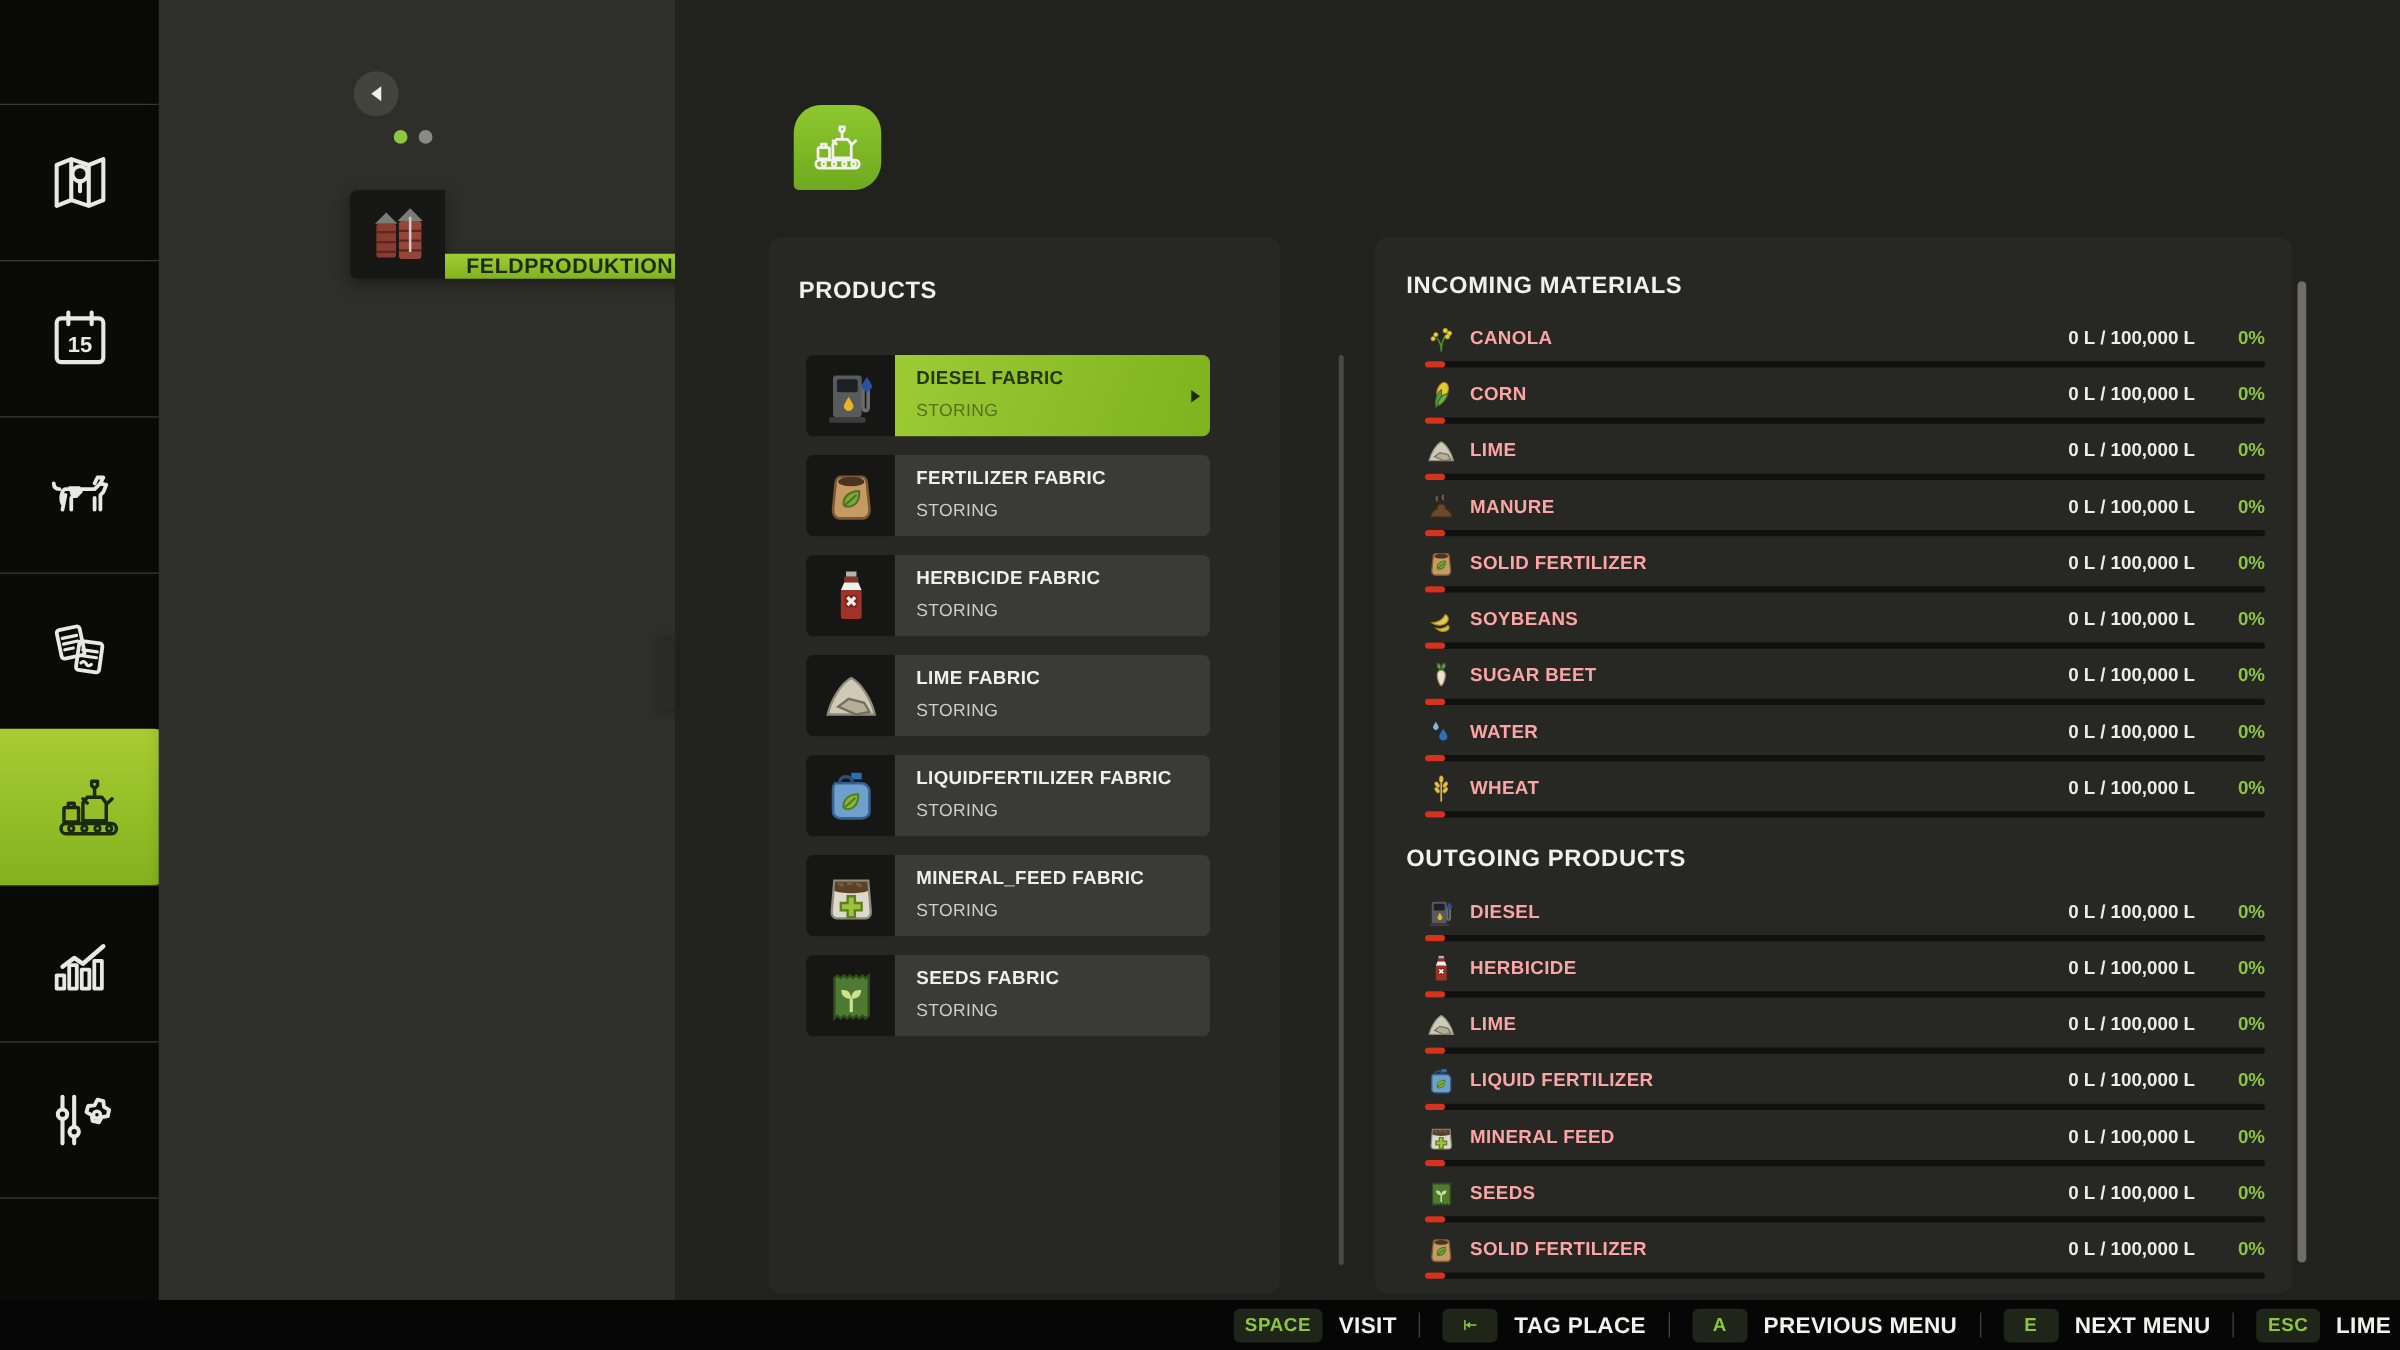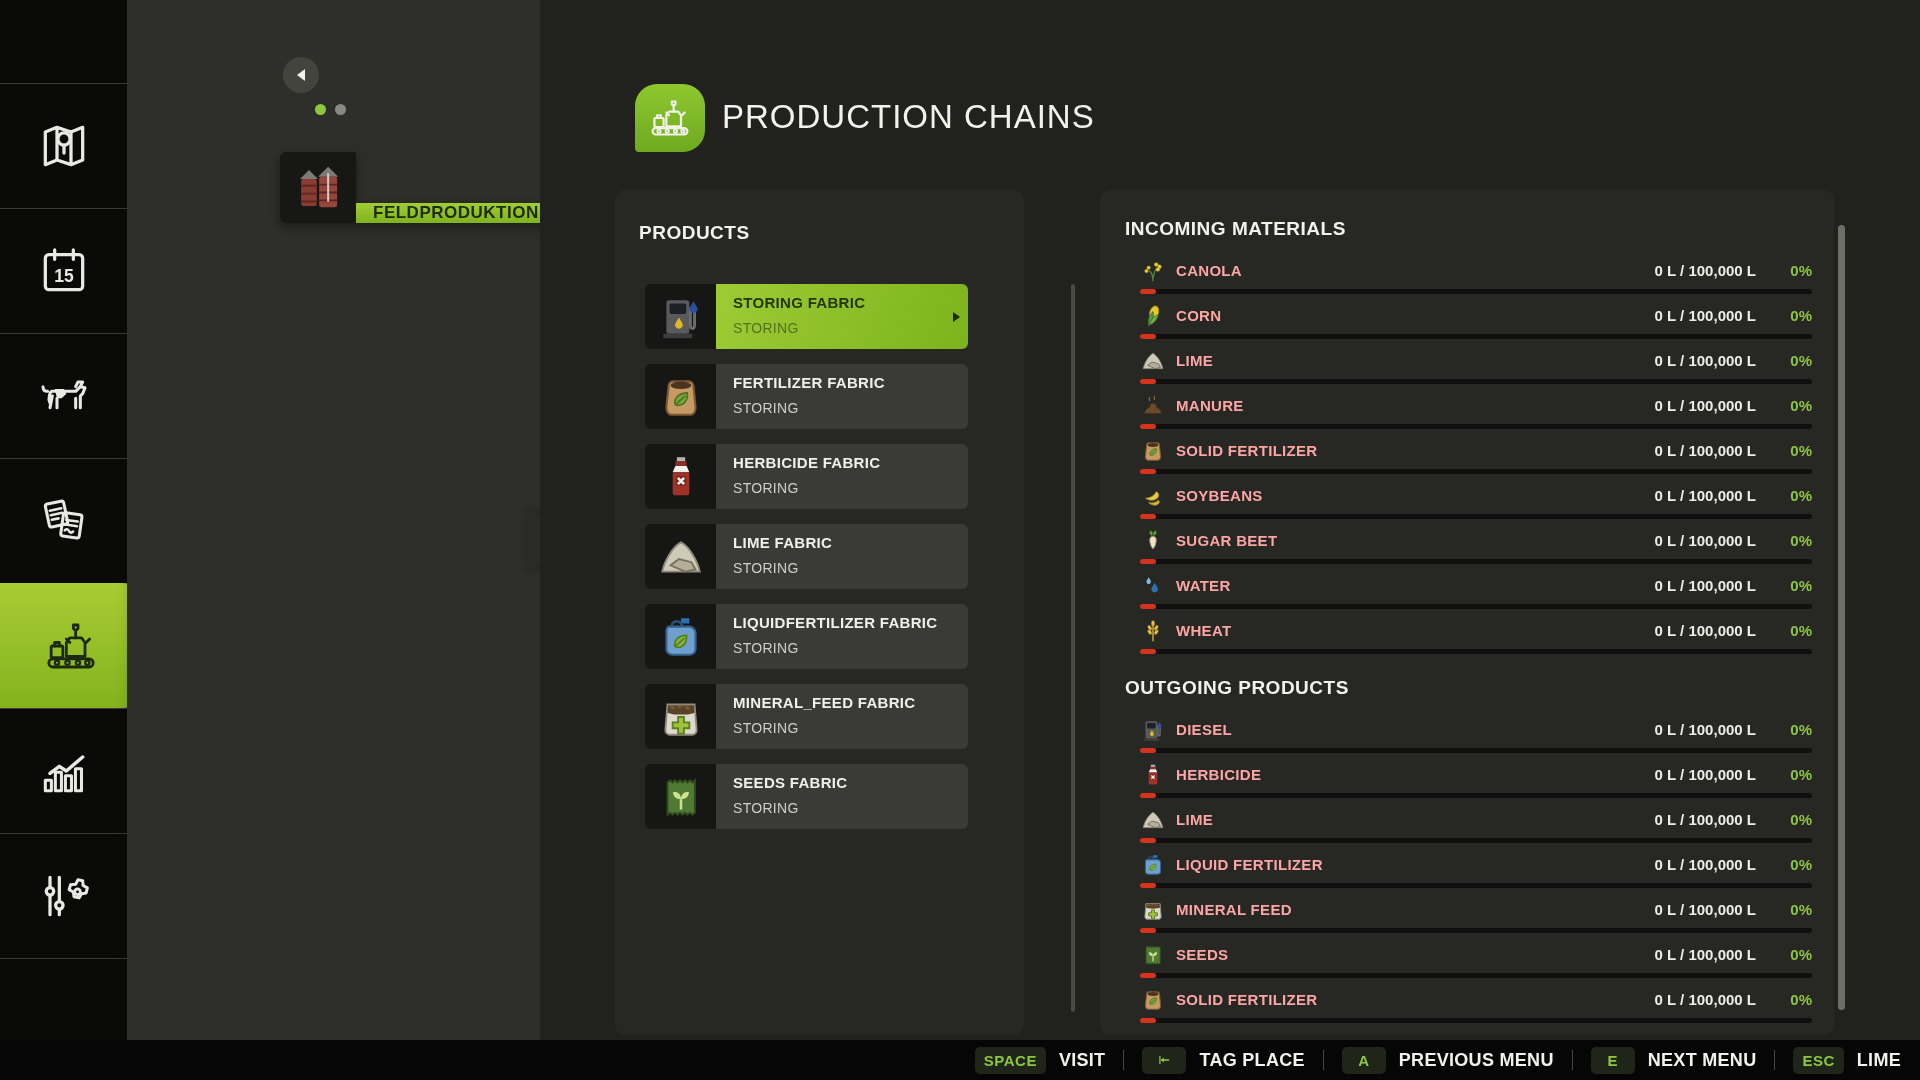--- a/index.html
+++ b/index.html
@@ -72,21 +72,21 @@
   .mat-row .m-icon svg{width:26px;height:26px;}
   .mat-row .m-name{position:absolute;left:36px;top:4px;color:#fca5a5;font-weight:bold;font-size:15px;letter-spacing:.3px;}
   .mat-row .m-amount{position:absolute;right:56px;top:4px;color:#edeDe7;color:#edede7;font-weight:bold;font-size:15px;}
   .mat-row .m-pct{position:absolute;right:0;top:4px;font-weight:bold;font-size:15px;}
   .mat-row .m-bar{position:absolute;left:0;top:31px;width:672px;height:5px;background:#101010;border-radius:3px;}
   .mat-row .m-bar-fill{position:absolute;left:0;top:0;height:5px;width:16px;border-radius:3px;}
   #flow-scroll{left:1298px;top:35px;width:7px;height:785px;background:#6e6e67;border-radius:4px;}
 
   
   #bottom-bar{left:0;top:1040px;width:1920px;height:40px;background:#060606;
-      display:flex;align-items:center;justify-content:flex-end;padding-right:19px;box-sizing:border-box;}
+      display:flex;align-items:center;justify-content:flex-end;padding-right:7px;box-sizing:border-box;}
   .bb-group{display:flex;align-items:center;}
   .bb-key{height:27px;min-width:26px;padding:0 9px;background:#20251a;border-radius:5px;color:#8dc63f;
       font-weight:bold;font-size:15px;display:flex;align-items:center;justify-content:center;letter-spacing:.5px;}
   .bb-key svg{width:18px;height:14px;}
   .bb-label{color:#f2f2ec;font-weight:bold;font-size:18px;margin:0 0 0 13px;letter-spacing:.3px;}
   .bb-sep{width:1px;height:20px;background:#454542;margin:0 18px;}
 </style>
 </head>
 <body>
 
@@ -210,38 +210,37 @@
         <path fill="none" stroke="#f2f2ec" stroke-width="1.2" stroke-linecap="round" stroke-linejoin="round" d="M14 8.5v-3l-1-1V3h2v1.5l-1 1"></path>
         <path fill="none" stroke="#f2f2ec" stroke-width="1.2" stroke-linecap="round" stroke-linejoin="round" d="M11.5 8.5h5l1.5 2v6h-8v-6z"></path>
         <path fill="none" stroke="#f2f2ec" stroke-width="1.2" stroke-linecap="round" stroke-linejoin="round" d="M11.5 10.5L10 9m8.5 1.5L20 9"></path>
         <rect fill="none" stroke="#f2f2ec" stroke-width="1.2" stroke-linecap="round" stroke-linejoin="round" x="2.5" y="17.5" width="19" height="3.5" rx="1.75"></rect>
         <circle fill="none" stroke="#f2f2ec" stroke-width="1" stroke-linecap="round" stroke-linejoin="round" cx="6" cy="19.2" r=".9"></circle>
         <circle fill="none" stroke="#f2f2ec" stroke-width="1" stroke-linecap="round" stroke-linejoin="round" cx="10.5" cy="19.2" r=".9"></circle>
         <circle fill="none" stroke="#f2f2ec" stroke-width="1" stroke-linecap="round" stroke-linejoin="round" cx="15" cy="19.2" r=".9"></circle>
         <circle fill="none" stroke="#f2f2ec" stroke-width="1" stroke-linecap="round" stroke-linejoin="round" cx="19" cy="19.2" r=".9"></circle>
       </svg>
     </div>
-  <div id="page-title" class="abs">PRODUCTION CHAINS</div>
 
   <div id="products-panel" class="abs panel">
     <div id="products-title" class="panel-title">PRODUCTS</div>
     <div id="products-list">
         <div class="prod-row selected" style="top: 94px;">
           <div class="p-icon">
             <svg viewBox="0 0 24 24" xmlns="http://www.w3.org/2000/svg">
               <rect fill="#585a5c" x="5" y="4" width="11" height="16" rx="1.2"></rect>
               <rect fill="#1d2126" x="6.5" y="5.5" width="8" height="5" rx=".8"></rect>
               <path fill="#e4b62a" d="M11 12.2l1.5 2.6a1.8 1.8 0 1 1-3 0z"></path>
               <rect fill="#3a3c3e" x="3.5" y="20" width="14" height="2.2" rx=".6"></rect>
               <path fill="none" stroke="#6a6c6e" stroke-width="1.4" d="M16 8h2.5v8c0 2-2 2-2 0V8"></path>
               <path fill="#2d4f9e" d="M18 4.5l1.6 2.6a1.9 1.9 0 1 1-3.2 0z"></path>
             </svg>
           </div>
           <div class="p-body">
-            <div class="p-name">STORING FABRIC</div>
+            <div class="p-name">DIESEL FABRIC</div>
             <div class="p-status">STORING</div>
             <div class="tri-dark"></div>
           </div>
         </div>
         <div class="prod-row" style="top: 174px;">
           <div class="p-icon">
             <svg viewBox="0 0 24 24" xmlns="http://www.w3.org/2000/svg">
               <path fill="#c89a63" stroke="#7a5a33" stroke-width="1" d="M6 7c0-1.5 1-2.5 2-2.5h8c1 0 2 1 2 2.5l1 10c.1 2-1 3.5-2.5 3.5h-9C6 20.5 4.9 19 5 17z"></path>
               <ellipse fill="#4a3420" cx="12" cy="6.4" rx="5" ry="1.8"></ellipse>
               <path fill="#79a83c" stroke="#4d7322" stroke-width=".8" d="M9 15c0-3 2.5-5 6-5 .5 3.5-1.5 6-4.5 6-.7 0-1.5-.5-1.5-1z"></path>

